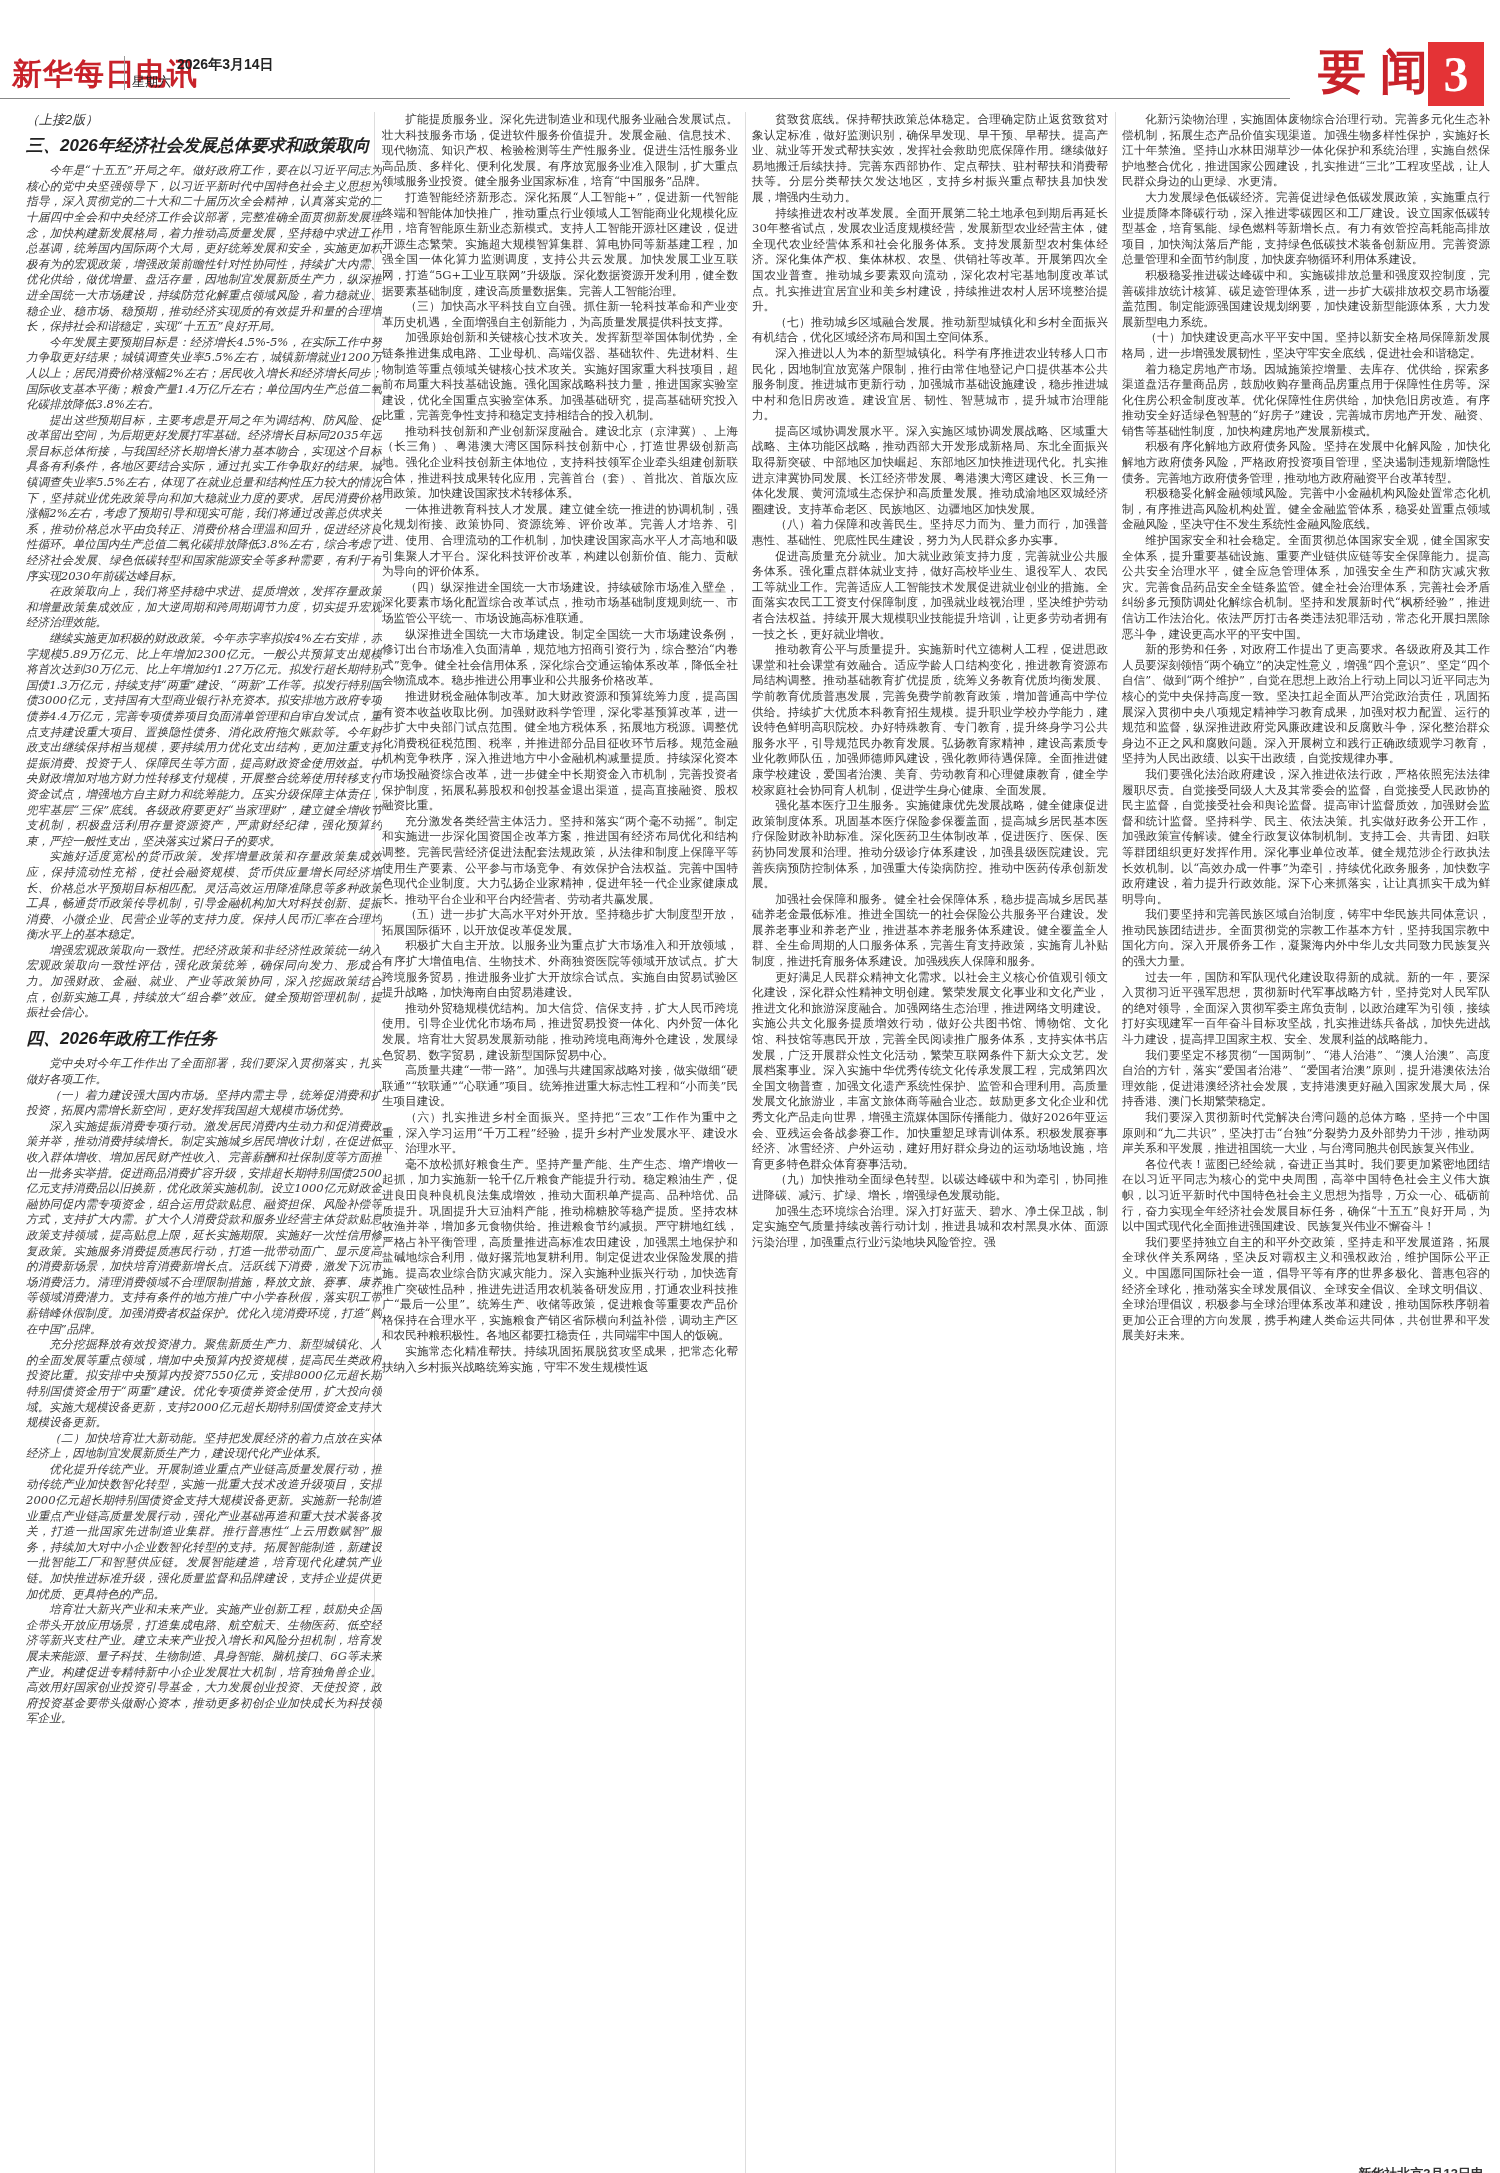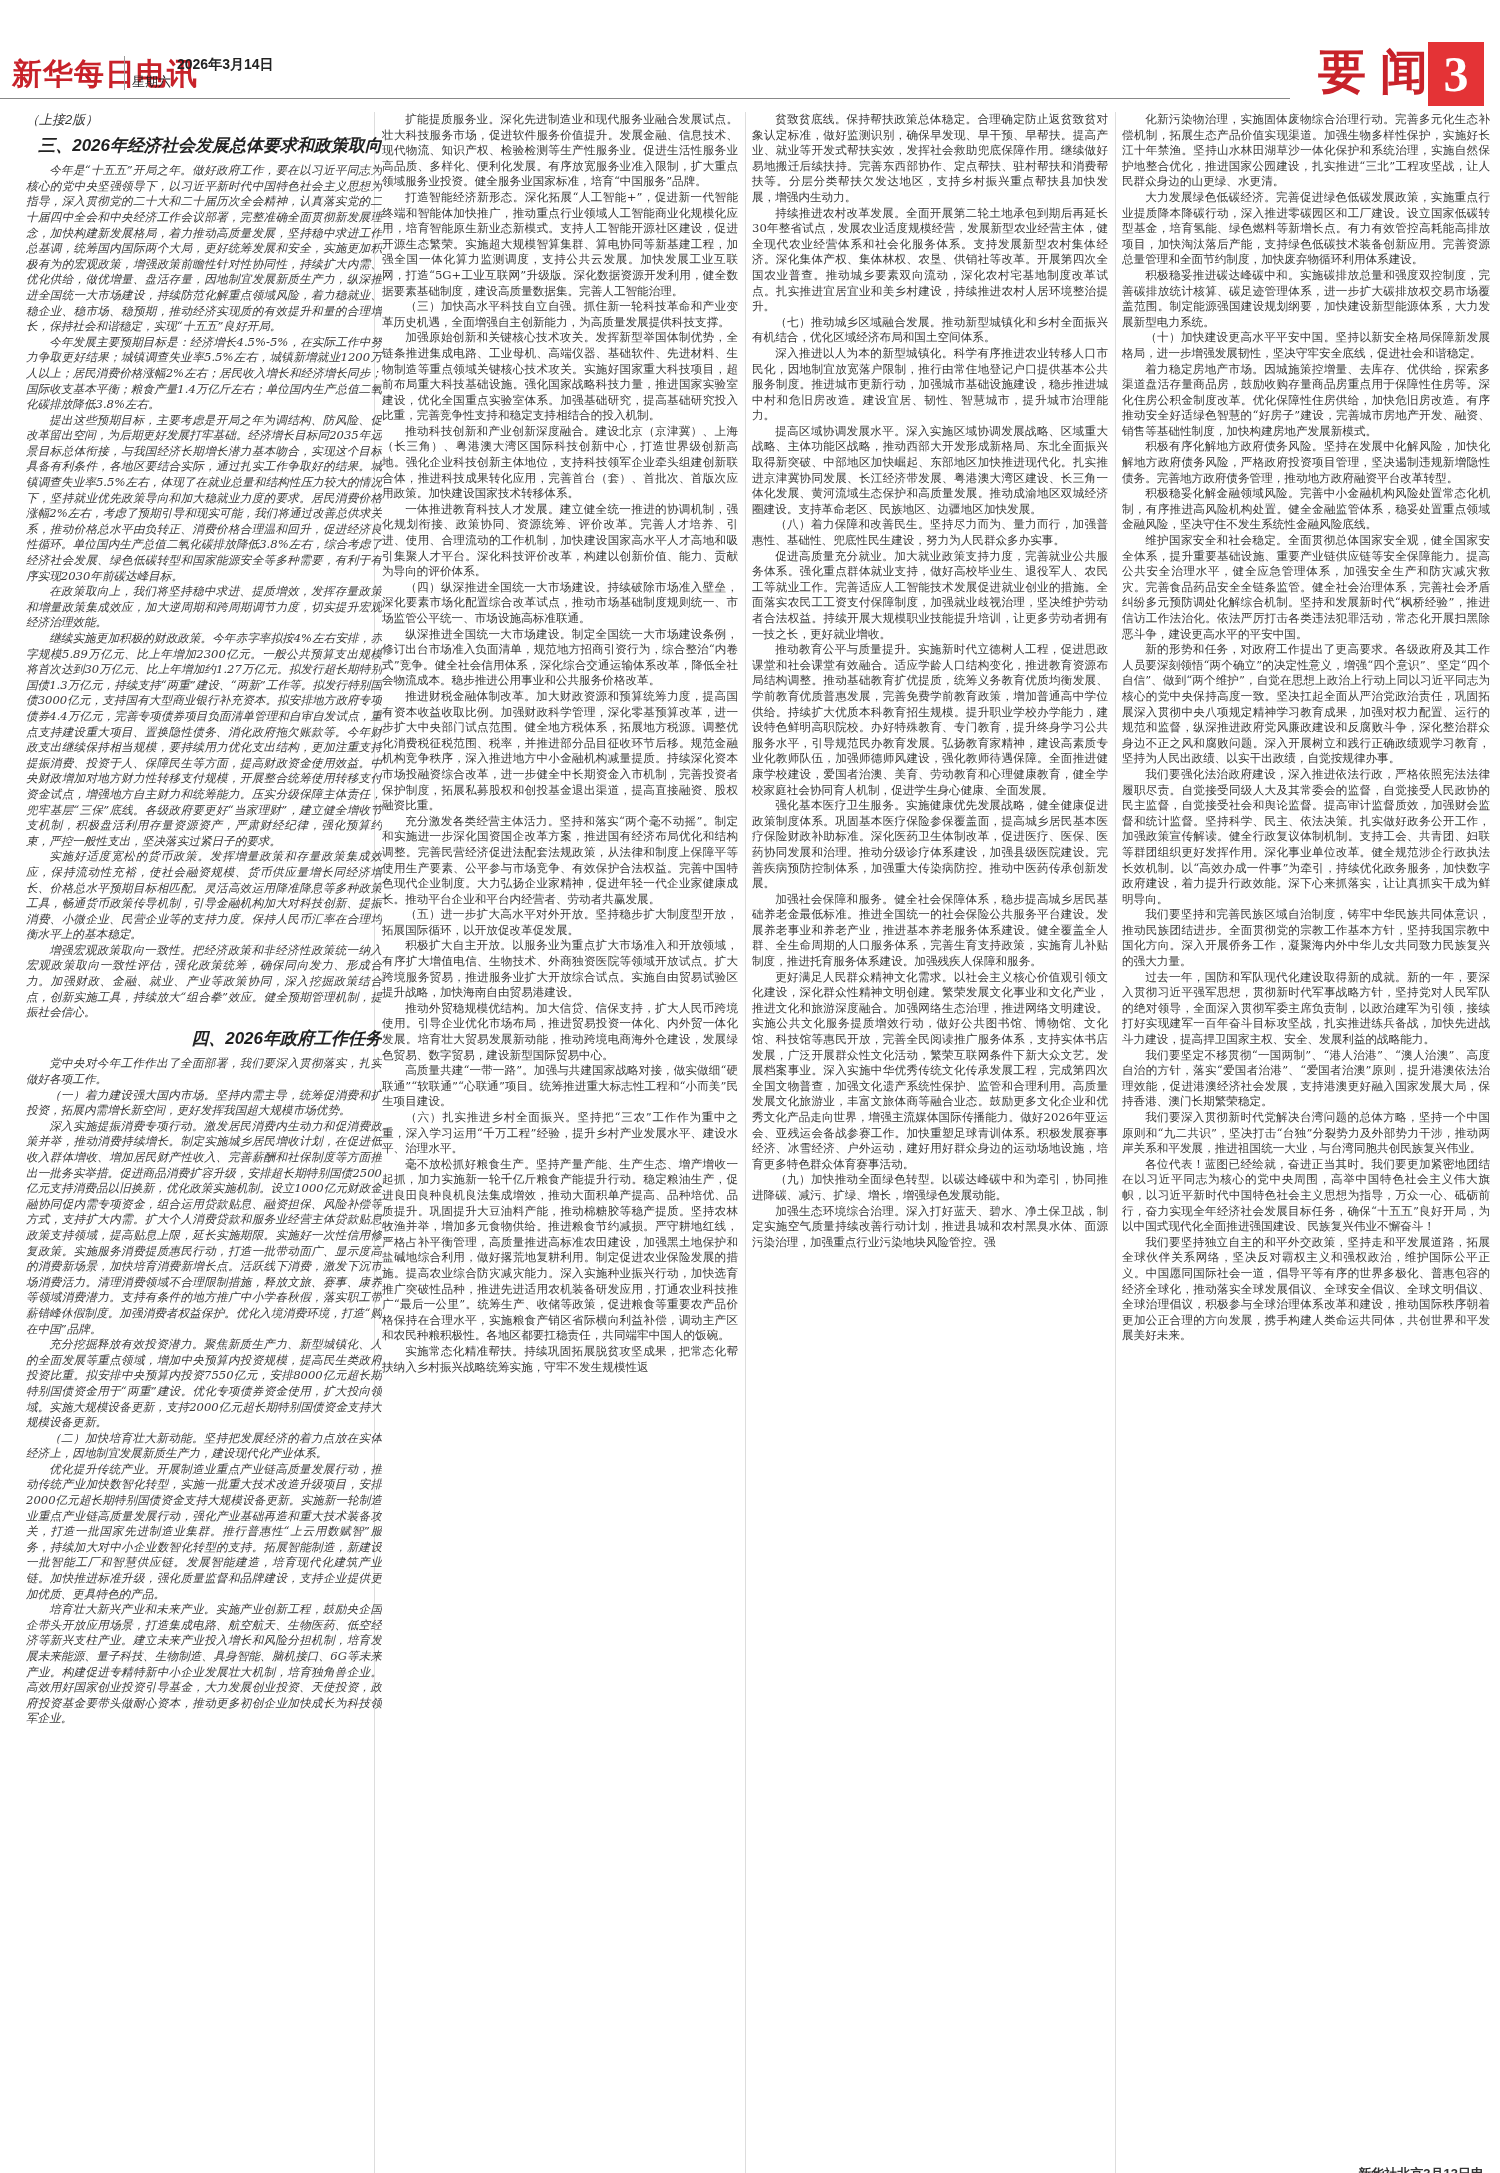--- a/index.html
+++ b/index.html
@@ -18,21 +18,21 @@
                   color:#c8222a; letter-spacing:14px; font-family:"DejaVu Serif",serif; }
   .page-num { position:absolute; left:1428px; top:18px; width:56px; height:64px; background:#e43336;
               color:#fff; font-size:50px; font-weight:bold; text-align:center; line-height:64px;
               font-family:"Liberation Serif",serif; }
   .cols { position:absolute; left:10px; top:88px; width:1480px; height:2075px; }
   .col { position:absolute; top:0; width:356px; height:2075px; overflow:hidden;
          font-size:11.6px; line-height:15.6px; text-align:justify; color:#3a3a3a; }
   .col p { margin:0; text-indent:2em; }
   .col .cont { margin:0; font-family:"Liberation Sans",sans-serif; font-size:13px; color:#333;
                margin-bottom:8px; }
-  .col h2 { margin:10px 0 10px 0; text-align:right; font-family:"Liberation Sans",sans-serif;
+  .col h2 { margin:10px 0 10px 0; text-align:left; font-family:"Liberation Sans",sans-serif;
             font-size:17px; font-weight:bold; color:#222; }
   .c1 { left:16px;font-style:italic; } .c2 { left:372px; } .c3 { left:742px; } .c4 { left:1112px; width:368px; }
   .col-div { position:absolute; top:88px; width:1px; height:2075px; background:#ddd; }
   .dateline { position:absolute; right:16px; bottom:14px; font-family:"Liberation Sans",sans-serif;
               font-size:13px; font-weight:bold; color:#333; }
   .bottom-rule { position:absolute; left:0; bottom:2px; width:1500px; height:1px; background:#ddd; }
 </style>
 </head>
 <body>
 

